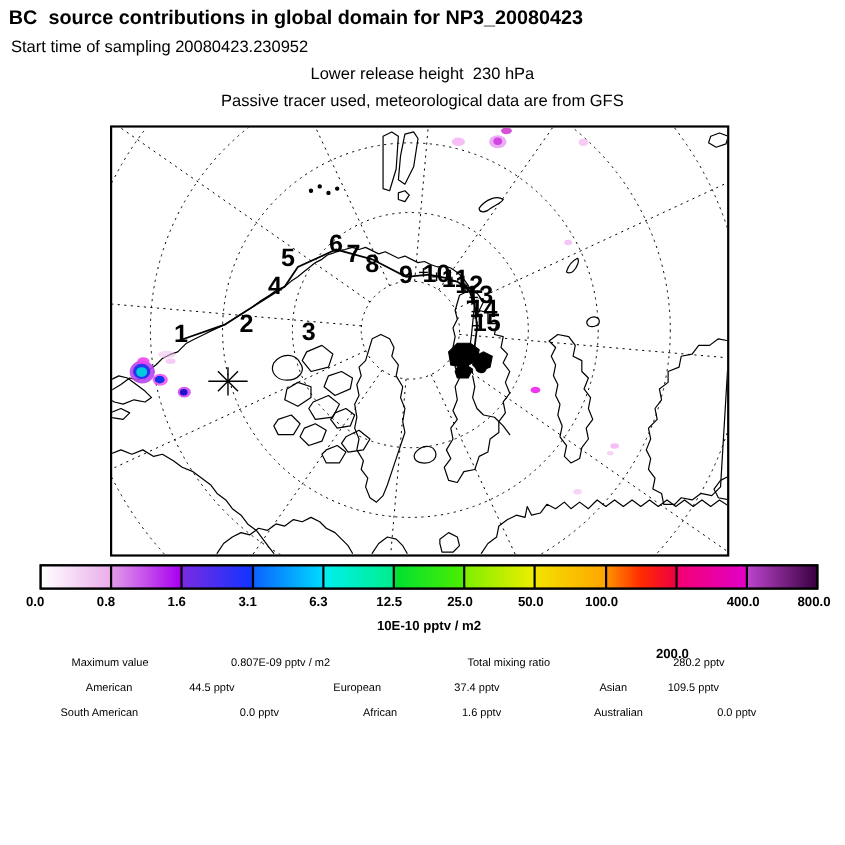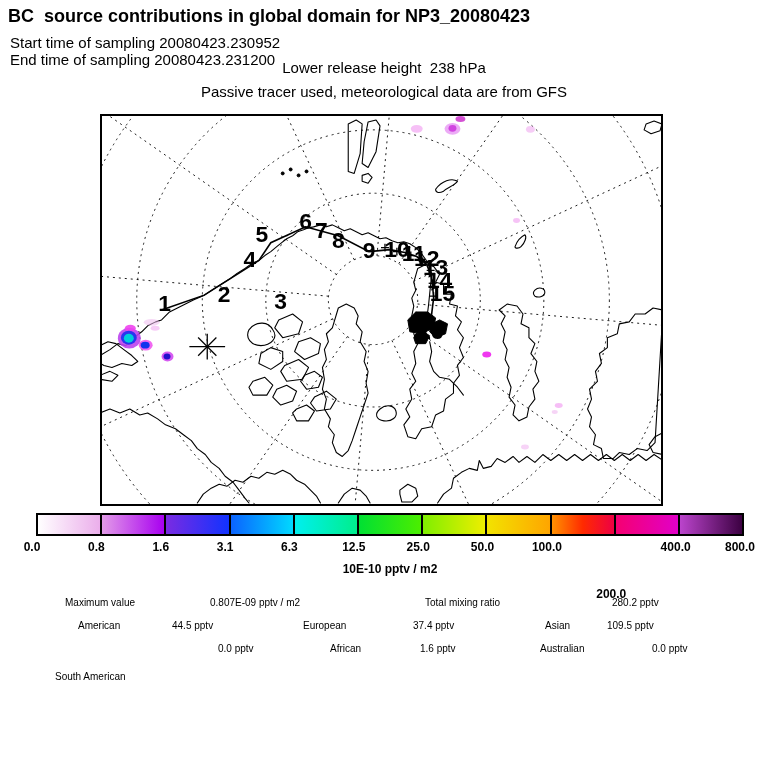--- a/index.html
+++ b/index.html
@@ -1,49 +1,48 @@
 <!DOCTYPE html>
 <html><head>
 <meta charset="utf-8">
 <style>
   html,body{margin:0;padding:0;background:#fff;}
   body{width:768px;height:768px;position:relative;font-family:"Liberation Sans",sans-serif;color:#000;overflow:hidden;}
   .hdr-title{position:absolute;left:8px;top:6px;font-size:18px;font-weight:bold;white-space:pre;}
-  .hdr2{position:absolute;left:10px;right:12px;top:34px;display:flex;justify-content:flex-start;font-size:15px;white-space:pre;flex-direction:column;}
+  .hdr2{position:absolute;left:10px;right:12px;top:34px;display:flex;justify-content:flex-start;font-size:15px;white-space:pre;}
   .hdr3{position:absolute;left:0;right:0;top:59px;display:flex;justify-content:center;gap:46px;font-size:15px;white-space:pre;}
   .hdr4{position:absolute;left:0;right:0;top:83px;text-align:center;font-size:15px;white-space:pre;}
   #map{position:absolute;left:100px;top:114px;width:563px;height:392px;border:2px solid #000;box-sizing:border-box;background:#fff;}
   #map svg{display:block;width:100%;height:100%;}
   .grat{fill:none;stroke:#000;stroke-width:0.9;stroke-dasharray:2 4;}
   .coast{fill:none;stroke:#000;stroke-width:1.1;stroke-linejoin:round;stroke-linecap:round;}
   .coast-fill{fill:#000;stroke:#000;stroke-width:1;}
   .traj{fill:none;stroke:#000;stroke-width:1.6;}
   .tmark{stroke:#000;stroke-width:1.3;}
   .tnum{font-family:"Liberation Sans",sans-serif;font-weight:bold;font-size:23px;fill:#000;text-anchor:middle;}
   #cbar{position:absolute;left:36px;top:513px;width:708px;height:23px;border:2px solid #000;box-sizing:border-box;background:#000;display:flex;gap:2px;}
   #cbar .seg{flex:1;}
   #cbar-ticks{position:absolute;left:32px;top:540px;width:708px;height:18px;font-size:12px;font-weight:bold;}
   #cbar-ticks span{position:absolute;transform:translateX(-50%);white-space:nowrap;}
   #cbar-unit{position:absolute;left:36px;top:562px;width:708px;text-align:center;font-size:12px;font-weight:bold;}
   .stats span{position:absolute;font-size:10px;white-space:pre;}
   .r1 span{top:597px;} .r2 span{top:620px;} .r3 span{top:643px;}
   .r1 .c1{left:65px;} .r1 .c2{left:210px;} .r1 .c3{left:425px;} .r1 .c4{left:612px;}
   .r2 .c1{left:78px;} .r2 .c2{left:172px;} .r2 .c3{left:303px;} .r2 .c4{left:413px;} .r2 .c5{left:545px;} .r2 .c6{left:607px;}
-  .r3 .c1{left:55px;margin-top:28px;} .r3 .c2{left:218px;} .r3 .c3{left:330px;} .r3 .c4{left:420px;} .r3 .c5{left:540px;} .r3 .c6{left:652px;}
+  .r3 .c1{left:55px;} .r3 .c2{left:218px;} .r3 .c3{left:330px;} .r3 .c4{left:420px;} .r3 .c5{left:540px;} .r3 .c6{left:652px;}
 </style>
 </head>
 <body>
 
 <div class="hdr-title">BC  source contributions in global domain for NP3_20080423</div>
 <div class="hdr2">
   <span>Start time of sampling 20080423.230952</span>
-  <span>End time of sampling 20080423.231200</span>
 </div>
 <div class="hdr3">
-  <span>Lower release height  238 hPa</span>
+  <span>Lower release height  230 hPa</span>
 </div>
 <div class="hdr4">Passive tracer used, meteorological data are from GFS</div>
 
 <div id="map">
   <svg id="map-svg" viewBox="0 0 563 392" preserveAspectRatio="none">
     <g id="graticule">
         <circle cx="273" cy="186" r="45" class="grat"></circle>
         <circle cx="273" cy="186" r="108" class="grat"></circle>
         <circle cx="273" cy="186" r="172" class="grat"></circle>
         <circle cx="273" cy="186" r="238" class="grat"></circle>

